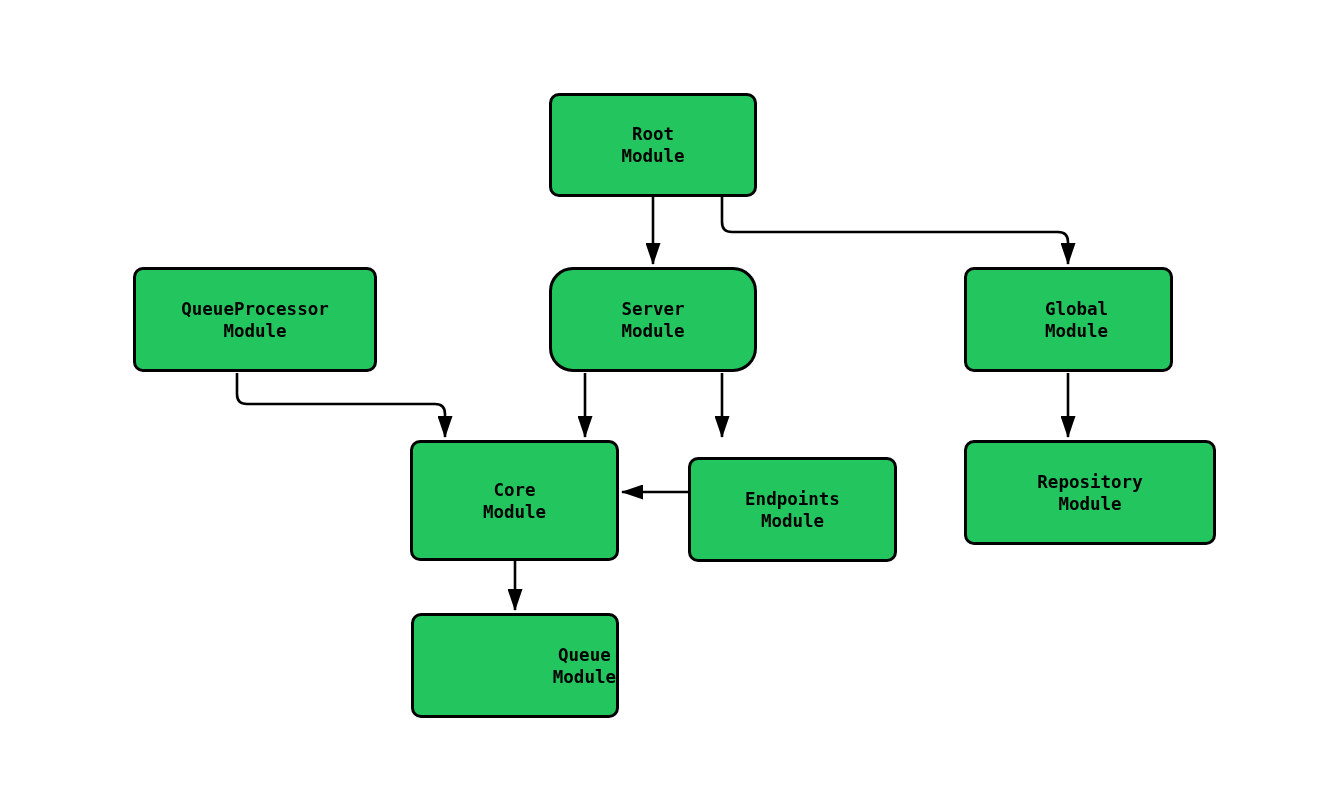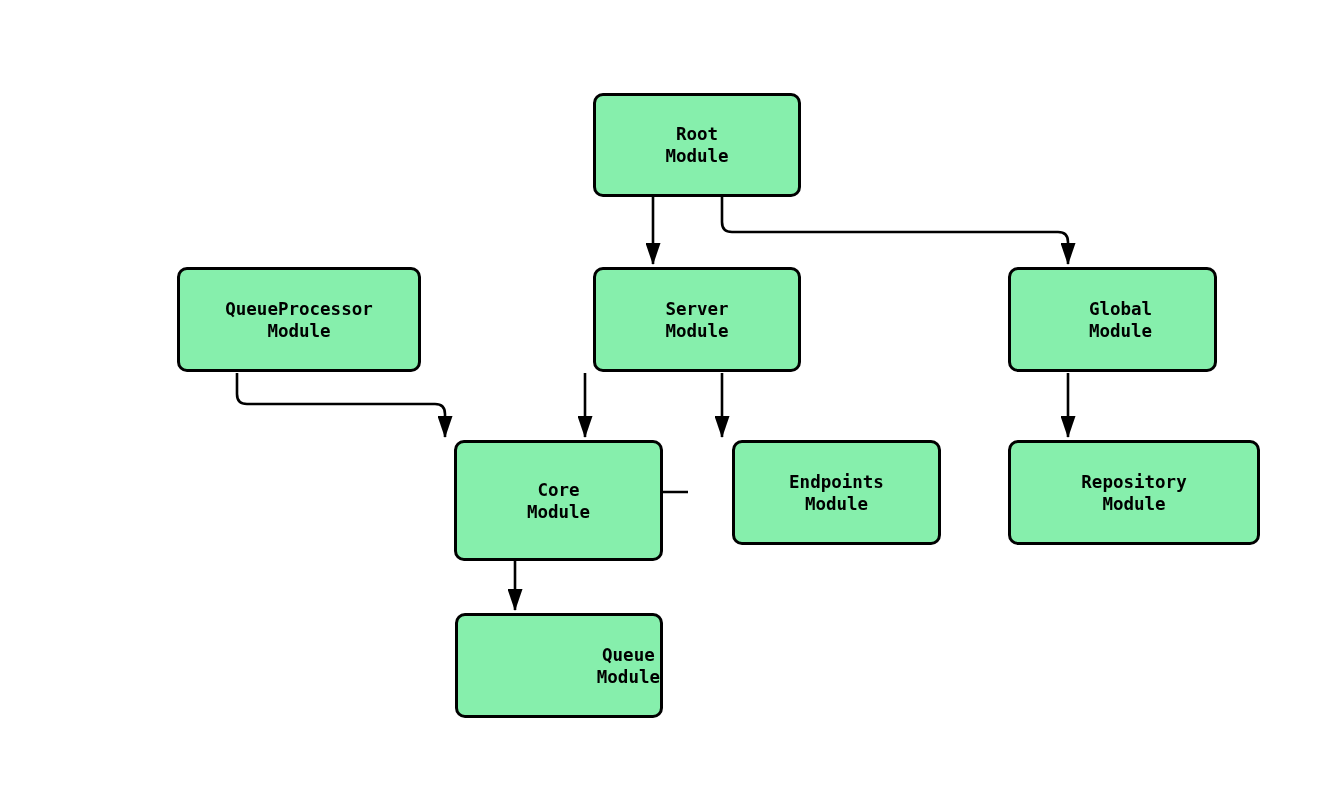--- a/index.html
+++ b/index.html
@@ -23,44 +23,43 @@
     height: 809px;
   }
   .edge {
     fill: none;
     stroke: #000000;
     stroke-width: 2.6;
   }
   .node {
     position: absolute;
     box-sizing: border-box;
-    background: #86efac;
+    background: #22c55e;
     border: 3px solid #000000;
     border-radius: 10px;
     display: flex;
     align-items: center;
     justify-content: center;
-    margin-left: 44px;
   }
   .node-label {
     font-family: "DejaVu Sans Mono", monospace;
     font-weight: bold;
     font-size: 17.5px;
     line-height: 22px;
     color: #000000;
     text-align: center;
     white-space: pre-line;
   }
   
   .n-root          { left: 549px; top:  93px; width: 208px; height: 104px; }
   .n-queueproc     { left: 133px; top: 267px; width: 244px; height: 105px; }
-  .n-server        { left: 549px; top: 267px; width: 208px; height: 105px; }
+  .n-server        { left: 549px; top: 267px; width: 208px; height: 105px; border-radius: 24px; }
   .n-global        { left: 964px; top: 267px; width: 209px; height: 105px; padding-left: 16px; }
   .n-core          { left: 410px; top: 440px; width: 209px; height: 121px; }
-  .n-endpoints     { left: 688px; top: 440px; width: 209px; height: 105px; }
+  .n-endpoints     { left: 688px; top: 457px; width: 209px; height: 105px; }
   .n-repository    { left: 964px; top: 440px; width: 252px; height: 105px; }
   .n-queue         { left: 411px; top: 613px; width: 208px; height: 105px; justify-content: flex-end; }
 </style>
 </head>
 <body>
 
 <div class="canvas">
 
   <svg class="edges-layer" width="1337" height="809" viewBox="0 0 1337 809" xmlns="http://www.w3.org/2000/svg">
     <defs>

